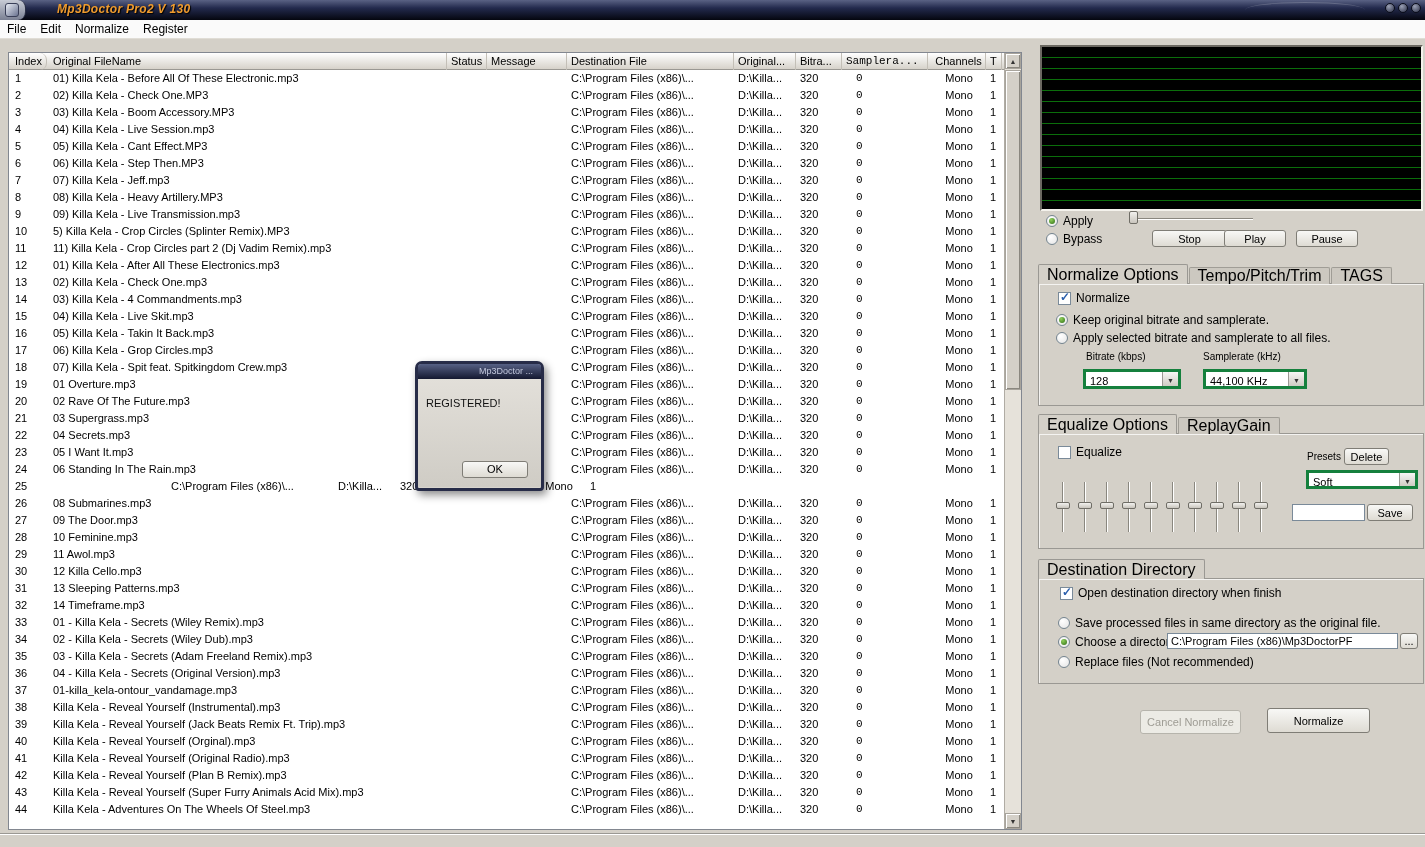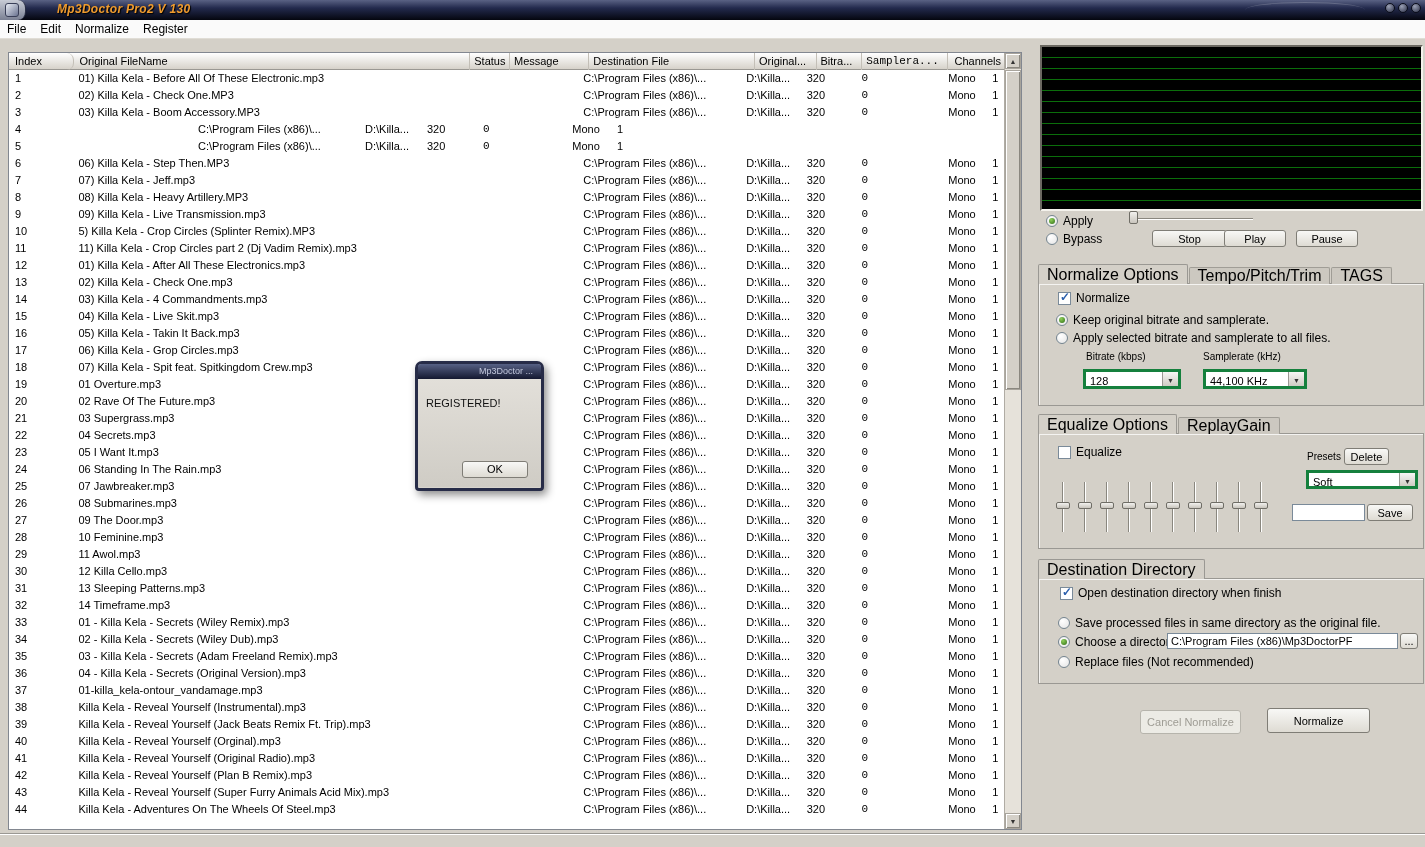--- a/index.html
+++ b/index.html
@@ -29,21 +29,21 @@
 
   
   .tablewrap { position:absolute; left:8px; top:52px; width:1014px; height:778px; background:#fff;
     border:1px solid #828790; }
   .thead { display:flex; height:17px; background:linear-gradient(180deg,#ffffff,#d6d2ca);
     border-bottom:1px solid #9a9893; font-size:11px; color:#000; }
   .thead .tcell { border-right:1px solid #c3bfb7; }
   .tcell { height:17px; line-height:16px; padding-left:4px; white-space:nowrap; overflow:hidden; font-size:11px; }
   .tbody { position:absolute; left:0; top:17px; right:17px; bottom:0; overflow:hidden; }
   .trow { display:flex; height:17px; background:#fff; }
-  .c0{width:65px; padding-left:6px;border-radius:7px;} .c1{width:400px; padding-left:6px;} .c2{width:40px;} .c3{width:80px;}
+  .c0{width:38px; padding-left:6px;border-radius:7px;} .c1{width:400px; padding-left:6px;} .c2{width:40px;} .c3{width:80px;}
   .c4{width:167px;} .c5{width:62px;} .c6{width:46px;} .c7{width:86px;font-family:Liberation Mono, monospace;} .c8{width:58px; text-align:center;} .c9{width:16px;}
   .tbody .c7 { padding-left:14px; }
 
   
   .vscroll { position:absolute; right:0; top:0; bottom:0; width:17px; background:#e6e2da;
     border-left:1px solid #b0aca4; }
   .sbtn { position:absolute; left:0; width:16px; height:16px; background:#d4d0c8; text-align:center;
     font-size:7px; line-height:15px; color:#333;
     box-shadow:inset 1px 1px 0 #fff, inset -1px -1px 0 #8a877f; border:1px solid #a8a49c; }
   .sbtn.up { top:0; } .sbtn.down { bottom:0; }
@@ -181,31 +181,33 @@
           <div class="tcell c3"></div>
           <div class="tcell c4">C:\Program Files (x86)\...</div>
           <div class="tcell c5">D:\Killa...</div>
           <div class="tcell c6">320</div>
           <div class="tcell c7">0</div>
           <div class="tcell c8">Mono</div>
           <div class="tcell c9">1</div>
         </div>
         <div class="trow">
           <div class="tcell c0">4</div>
+          <div class="tcell c1">04) Killa Kela - Live Session.mp3</div>
           <div class="tcell c2"></div>
           <div class="tcell c3"></div>
           <div class="tcell c4">C:\Program Files (x86)\...</div>
           <div class="tcell c5">D:\Killa...</div>
           <div class="tcell c6">320</div>
           <div class="tcell c7">0</div>
           <div class="tcell c8">Mono</div>
           <div class="tcell c9">1</div>
         </div>
         <div class="trow">
           <div class="tcell c0">5</div>
+          <div class="tcell c1">05) Killa Kela - Cant Effect.MP3</div>
           <div class="tcell c2"></div>
           <div class="tcell c3"></div>
           <div class="tcell c4">C:\Program Files (x86)\...</div>
           <div class="tcell c5">D:\Killa...</div>
           <div class="tcell c6">320</div>
           <div class="tcell c7">0</div>
           <div class="tcell c8">Mono</div>
           <div class="tcell c9">1</div>
         </div>
         <div class="trow">
@@ -431,21 +433,20 @@
           <div class="tcell c3"></div>
           <div class="tcell c4">C:\Program Files (x86)\...</div>
           <div class="tcell c5">D:\Killa...</div>
           <div class="tcell c6">320</div>
           <div class="tcell c7">0</div>
           <div class="tcell c8">Mono</div>
           <div class="tcell c9">1</div>
         </div>
         <div class="trow">
           <div class="tcell c0">25</div>
-          <div class="tcell c1">07 Jawbreaker.mp3</div>
           <div class="tcell c2"></div>
           <div class="tcell c3"></div>
           <div class="tcell c4">C:\Program Files (x86)\...</div>
           <div class="tcell c5">D:\Killa...</div>
           <div class="tcell c6">320</div>
           <div class="tcell c7">0</div>
           <div class="tcell c8">Mono</div>
           <div class="tcell c9">1</div>
         </div>
         <div class="trow">

